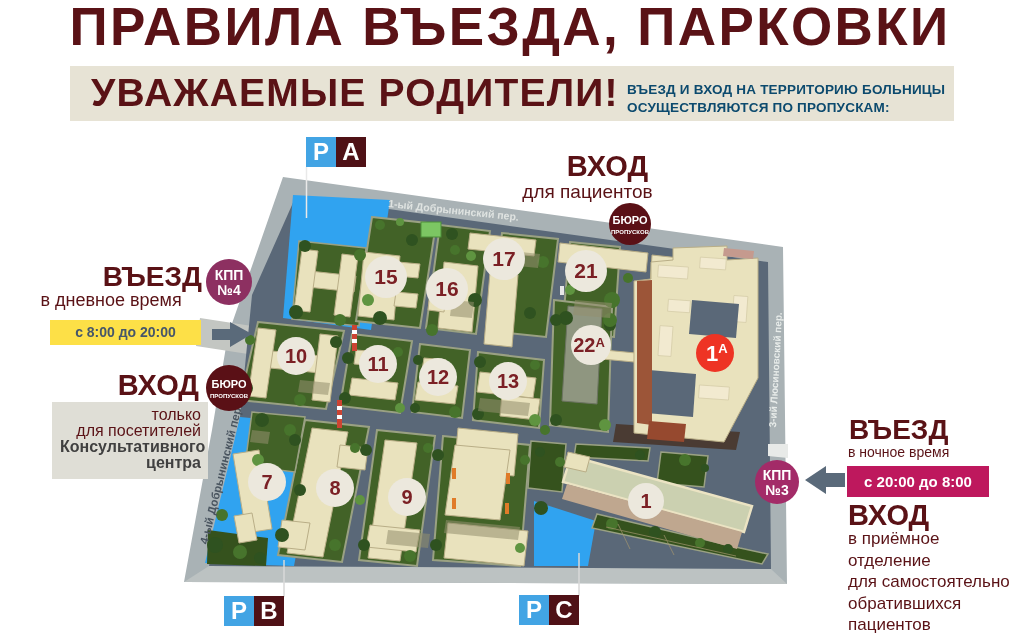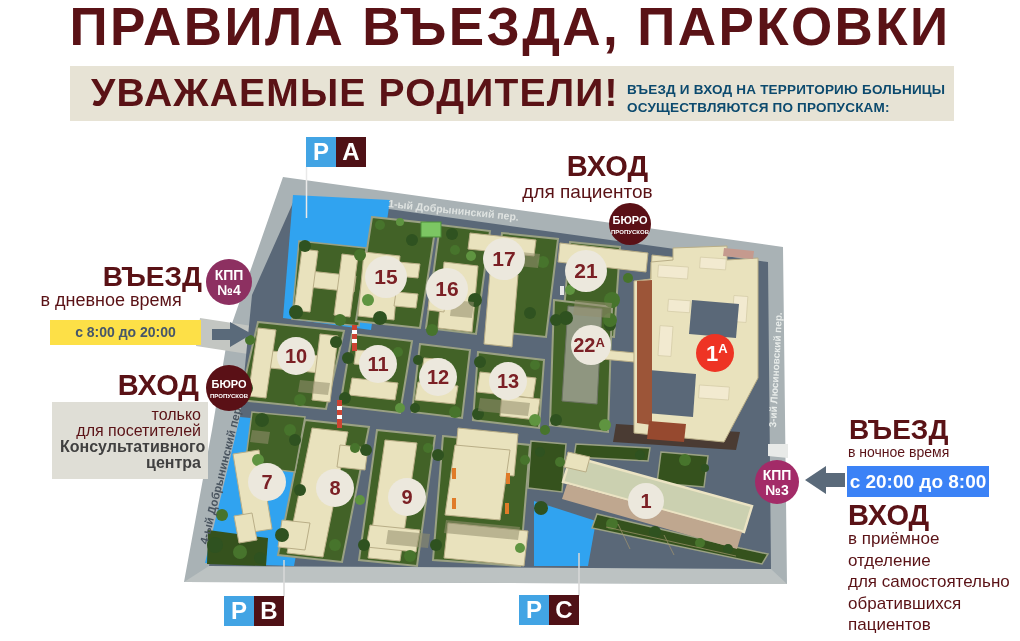--- a/index.html
+++ b/index.html
@@ -438,17 +438,17 @@
 <div class="abs" style="left:50px;top:320px;width:151px;height:25px;background:#fde047;color:#46566a;font-size:14px;font-weight:bold;text-align:center;line-height:25px;">с 8:00 до 20:00</div>
 
 <div class="abs maroon" style="left:20px;top:369px;width:179px;text-align:right;font-size:29px;font-weight:bold;">ВХОД</div>
 
 <div class="abs" style="left:52px;top:402px;width:141px;height:72px;background:#dfded6;text-align:right;font-size:16px;line-height:16px;padding:5px 7px 0 8px;color:#5a1216;">только<br>для посетителей<br><span style="color:#404040;font-weight:bold;">Консультативного<br>центра</span></div>
 
 <div class="abs maroon" style="left:849px;top:414px;font-size:28px;font-weight:bold;">ВЪЕЗД</div>
 
 <div class="abs maroon" style="left:848px;top:444px;font-size:14px;">в ночное время</div>
 
-<div class="abs" style="left:847px;top:466px;width:142px;height:31px;background:#3b82f6;color:#fff;font-size:19px;font-weight:bold;text-align:center;line-height:31px;">с 20:00 до 8:00</div>
+<div class="abs" style="left:847px;top:466px;width:142px;height:31px;background:#be185d;color:#fff;font-size:15px;font-weight:bold;text-align:center;line-height:31px;">с 20:00 до 8:00</div>
 
 <div class="abs maroon" style="left:848px;top:499px;font-size:29px;font-weight:bold;">ВХОД</div>
 
 <div class="abs maroon" style="left:848px;top:528px;width:175px;font-size:17px;line-height:21.5px;">в приёмное<br>отделение<br>для самостоятельно<br>обратившихся<br>пациентов</div>
 
 </body></html>

